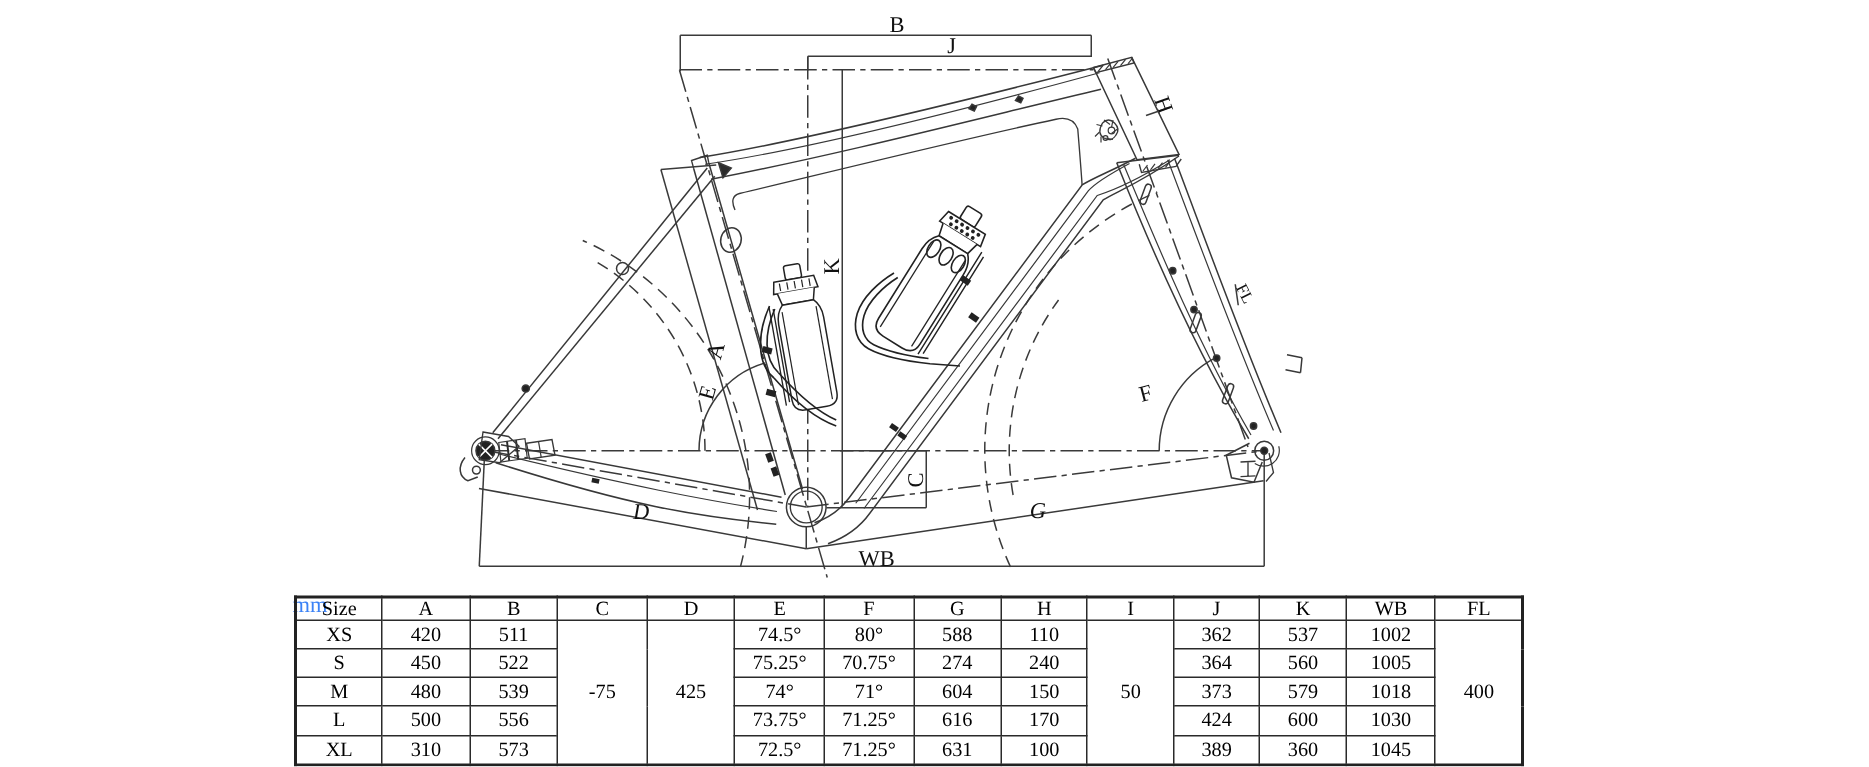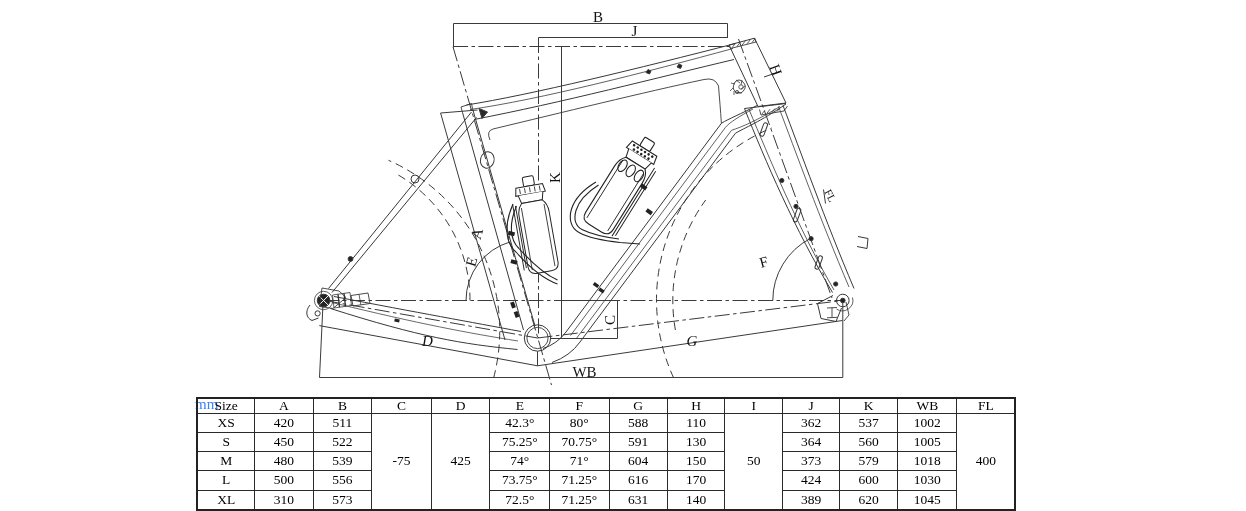--- a/index.html
+++ b/index.html
@@ -250,38 +250,38 @@
           <td>K</td>
           <td>WB</td>
           <td>FL</td>
         </tr>
 <tr>
           <td>XS</td>
           <td>420</td>
           <td>511</td>
           <td rowspan="5">-75</td>
           <td rowspan="5">425</td>
-          <td>42.3°</td>
+          <td>74.5°</td>
           <td>80°</td>
           <td>588</td>
           <td>110</td>
           <td rowspan="5">50</td>
           <td>362</td>
           <td>537</td>
           <td>1002</td>
           <td rowspan="5">400</td>
         </tr>
 <tr>
           <td>S</td>
           <td>450</td>
           <td>522</td>
           <td>75.25°</td>
           <td>70.75°</td>
-          <td>591</td>
-          <td>130</td>
+          <td>274</td>
+          <td>240</td>
           <td>364</td>
           <td>560</td>
           <td>1005</td>
         </tr>
 <tr>
           <td>M</td>
           <td>480</td>
           <td>539</td>
           <td>74°</td>
           <td>71°</td>
@@ -303,20 +303,20 @@
           <td>600</td>
           <td>1030</td>
         </tr>
 <tr>
           <td>XL</td>
           <td>310</td>
           <td>573</td>
           <td>72.5°</td>
           <td>71.25°</td>
           <td>631</td>
-          <td>140</td>
+          <td>100</td>
           <td>389</td>
-          <td>620</td>
+          <td>360</td>
           <td>1045</td>
         </tr>
 </tbody>
     </table>
 </div>
 
 </body></html>

